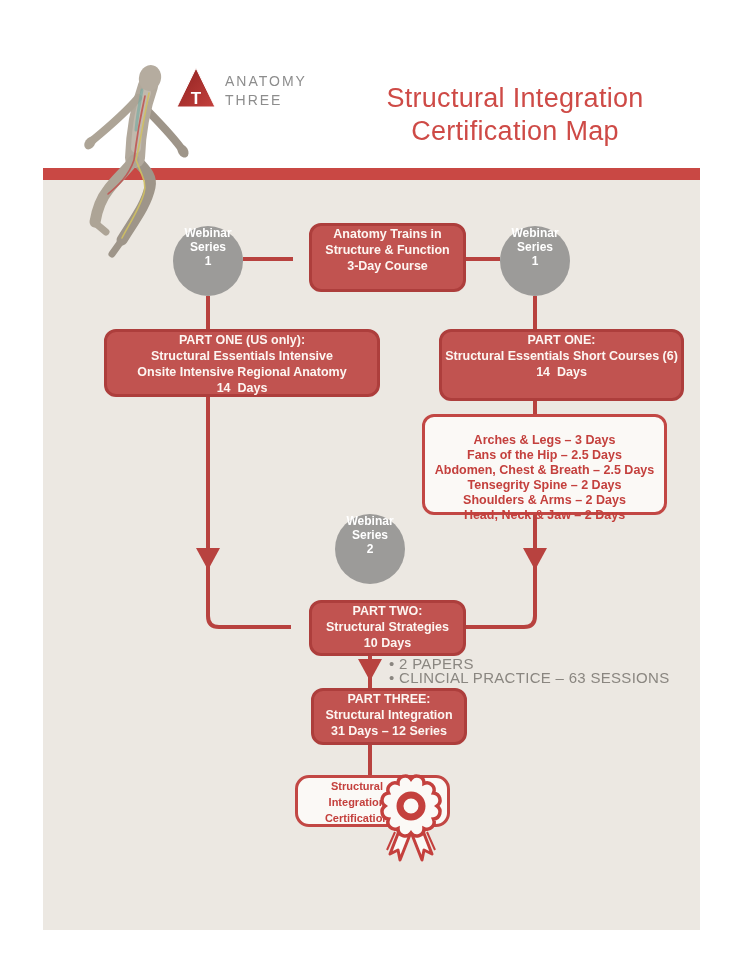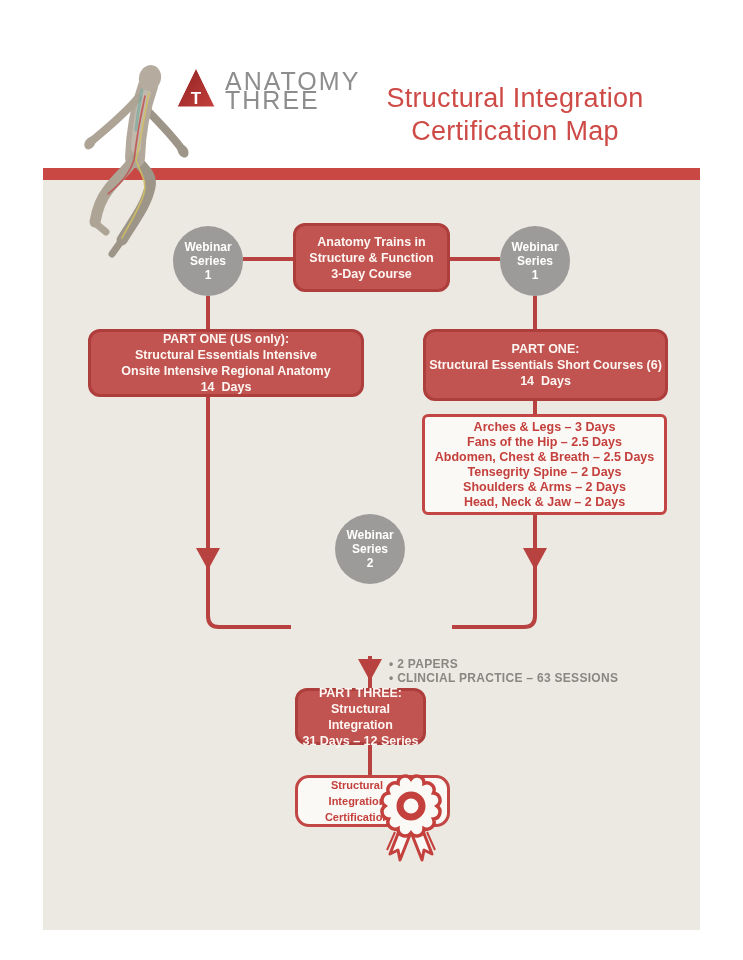--- a/index.html
+++ b/index.html
@@ -6,48 +6,48 @@
   .page {
     position:relative; width:743px; height:960px; background:#ffffff;
     font-family:"Liberation Sans", sans-serif; overflow:hidden;
   }
   .panel { position:absolute; left:43px; top:180px; width:657px; height:750px; background:#ece8e2; z-index:0; }
   .redbar { position:absolute; left:43px; top:168px; width:657px; height:12px; background:#c94844; z-index:1; }
   .figure { position:absolute; left:70px; top:48px; width:130px; height:215px; z-index:3; }
 
   .logo { position:absolute; left:176px; top:66px; display:flex; align-items:flex-start; z-index:2; }
   .logo-tri { width:40px; height:44px; }
-  .logo-words { margin-left:9px; margin-top:6px; color:#8d8d8d; font-size:25px; line-height:19px; letter-spacing:2px; font-weight:400; }
+  .logo-words { margin-left:9px; margin-top:6px; color:#8d8d8d; font-size:14px; line-height:19px; letter-spacing:2px; font-weight:400; }
 
   .title {
     position:absolute; left:355px; top:82px; width:320px; text-align:center;
     color:#ce4a46; font-size:27px; line-height:33px; white-space:pre-wrap;
     font-weight:400; letter-spacing:0.3px; z-index:2;
   }
 
   .node { position:absolute; white-space:pre-wrap; text-align:center; box-sizing:border-box; z-index:2;
-          display:flex; align-items:center; justify-content:center; }
+          display:flex; justify-content:center; }
   .circle {
     width:70px; height:70px; border-radius:50%; background:#9c9b99;
     color:#fff; font-weight:bold; font-size:12px; line-height:14px;
   }
   .redbox {
     background:#c15350; border:3px solid #ad3e3c; border-radius:12px;
-    color:#fdf6f2; font-weight:bold; font-size:12.5px; line-height:16px;
+    color:#fdf6f2; font-weight:bold; font-size:12.5px; line-height:16px;margin-left:16px;
   }
   .whitebox {
     background:#fbf9f6; border:3px solid #c24744; border-radius:12px;
     color:#c4403d; font-weight:bold;
   }
-  .courses-list { font-size:12.5px; line-height:15px; padding:2px 0;border-radius:6px; }
+  .courses-list { font-size:12.5px; line-height:15px; padding:16px 0; }
   .cert-box { justify-content:flex-start; padding-left:13px; font-size:11px; line-height:16px; border-radius:14px; }
   .cert-box .cert-text { width:92px; text-align:center; white-space:pre-wrap; }
 
-  .reqs { position:absolute; left:389px; top:657px; z-index:2; color:#8a8680; font-weight:bold;
-          font-size:12px; line-height:14px; letter-spacing:0.3px; text-align:left; }
+  .reqs { position:absolute; left:389px; top:657px; z-index:2; color:#8a8680; font-weight:normal;
+          font-size:15px; line-height:14px; letter-spacing:0.3px; text-align:left; }
   .reqs div::before { content:"•  "; }
 
   .connectors { position:absolute; left:0; top:0; width:743px; height:960px; z-index:1; pointer-events:none; }
   .badge { position:absolute; left:368px; top:772px; width:86px; height:90px; z-index:4; }
 </style>
 </head>
 <body>
 
 <div class="page">
 
@@ -146,27 +146,32 @@
 Shoulders &amp; Arms – 2 Days
 Head, Neck &amp; Jaw – 2 Days</span>
   </div>
 
   <div class="node circle" style="left:335px; top:514px;">
     <span>Webinar
 Series
 2</span>
   </div>
 
+  <div class="node redbox" style="left:293px; top:600px; width:157px; height:56px;">
+    <span>PART TWO:
+Structural Strategies
+10 Days</span>
+  </div>
 
   <div class="reqs">
     <div>2 PAPERS</div>
     <div>CLINCIAL PRACTICE – 63 SESSIONS</div>
   </div>
 
-  <div class="node redbox" style="left:295px; top:688px; width:131px; height:57px;">
+  <div class="node redbox" style="left:295px; top:688px; width:156px; height:57px;">
     <span>PART THREE:
 Structural Integration
 31 Days – 12 Series</span>
   </div>
 
   <div class="node whitebox cert-box" style="left:295px; top:775px; width:155px; height:52px;">
     <span class="cert-text">Structural
 Integration
 Certification</span>
   </div>

